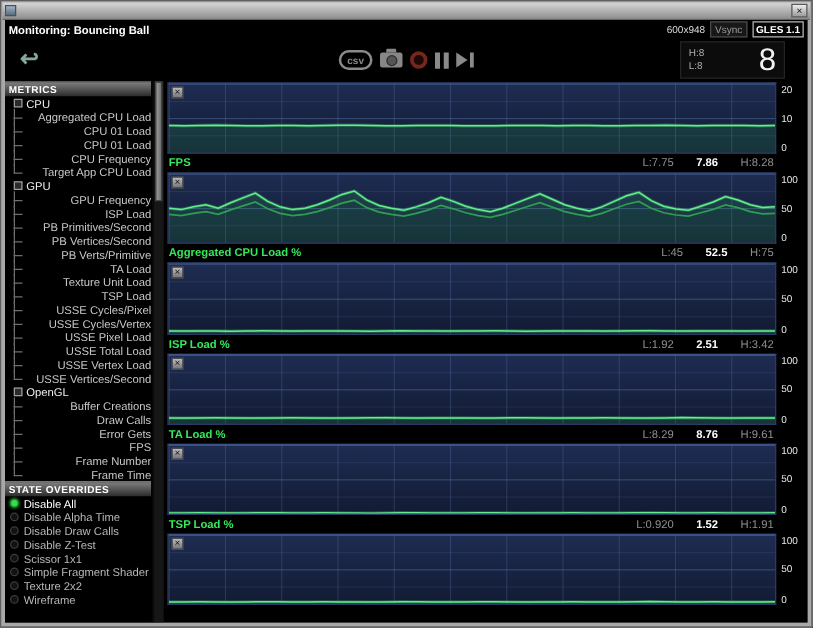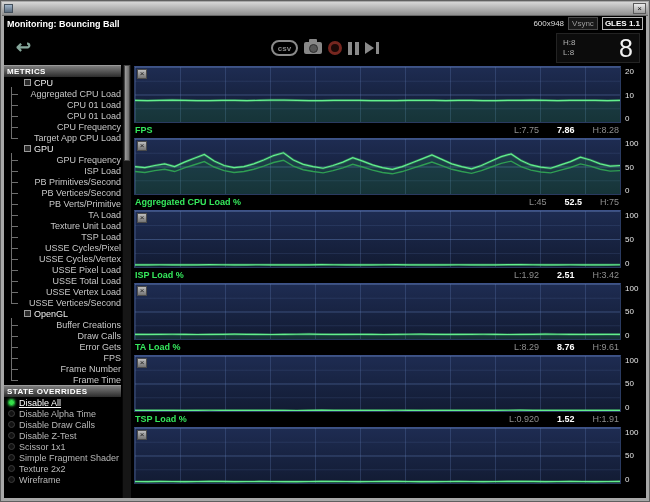--- a/index.html
+++ b/index.html
@@ -34,44 +34,44 @@
   .cam { width:18px; height:12px; background:#878787; border-radius:2px; position:relative; }
   .cam::before { content:""; position:absolute; top:-3px; left:5px; width:8px; height:3px; background:#878787; border-radius:1px 1px 0 0; }
   .cam::after { content:""; position:absolute; top:2px; left:5px; width:7px; height:7px; border:1px solid #2e2e2e; border-radius:50%; background:#555; }
   .rec { width:14px; height:14px; border:3px solid #76261f; border-radius:50%; background:#1c0907; }
   .pause { display:flex; gap:3px; }
   .pause span { width:4px; height:13px; background:#8a8a8a; }
   .skip { display:flex; align-items:center; }
   .skip-tri { width:0; height:0; border-left:9px solid #8a8a8a; border-top:6px solid transparent; border-bottom:6px solid transparent; }
   .skip-bar { width:3px; height:12px; background:#8a8a8a; margin-left:2px; }
 
-  .counter { position:absolute; right:6px; top:2px; width:84px; height:30px; background:#0c0c0c;
+  .counter { position:absolute; right:18px; top:2px; width:84px; height:30px; background:#0c0c0c;
     border:1px solid #232323; display:flex; align-items:center; justify-content:space-between; padding:0 6px; }
   .hl { color:#b0b0b0; font-size:8px; line-height:10px; }
   .big { color:#f2f2f2; font-size:25px; line-height:28px; }
 
   
   .content { position:absolute; top:49px; left:0; right:0; bottom:0; background:#000; }
 
   .sidebar { position:absolute; left:0; top:0; bottom:0; width:117px; background:#000; overflow:hidden; }
   .sec-header { height:12px; background:linear-gradient(#7d7d7d,#2c2c2c); border-top:1px solid #9a9a9a;
     color:#fff; font-weight:bold; font-size:8px; letter-spacing:0.4px; padding:1px 3px 0; }
-  .metric-item { height:11px; display:flex; align-items:center; padding-left:20px; position:relative;
+  .metric-item { height:11px; display:flex; align-items:center; padding-left:7px; position:relative;
     font-size:9px; color:#c8c8c8; white-space:nowrap; cursor:default; }
   .metric-item .box-icon { display:none; }
   .metric-item.parent { color:#efefef; }
   .metric-item.parent .box-icon { display:inline-block; width:7px; height:7px; border:1px solid #9a9a9a; background:#2b2b2b; margin-right:3px; }
   .metric-item:not(.parent) { padding-left:18px;justify-content:flex-end; }
   .metric-item:not(.parent)::before { content:""; position:absolute; left:7px; top:-1px; width:6px; height:7px;
     border-left:1px solid #6e6e6e; border-bottom:1px solid #6e6e6e; }
   .metric-item:not(.parent):not(.last)::after { content:""; position:absolute; left:7px; top:6px; height:6px; border-left:1px solid #6e6e6e; }
 
   .override-item { height:11px; display:flex; align-items:center; gap:4px; padding-left:4px; font-size:9px; color:#b8b8b8; cursor:default; }
   .override-item .dot { width:7px; height:7px; border-radius:50%; background:#121212; border:1px solid #3c3c3c; flex:none; }
-  .override-item.active { color:#fff;text-decoration:underline; }
+  .override-item.active { color:#fff; }
   .override-item.active .dot { background:#35e04a; border-color:#1d8a2c; box-shadow:0 0 3px #35e04a; }
 
   .vscroll { position:absolute; left:118px; top:0; bottom:0; width:9px; background:#161616; border-left:1px solid #060606; }
   .vthumb { position:absolute; left:1px; right:1px; top:0; height:96px;
     background:linear-gradient(90deg,#9d9d9d,#6c6c6c); border:1px solid #454545; }
 
   
   .charts { position:absolute; left:130px; right:0; top:0; bottom:0; display:flex; flex-direction:column; }
   .chart-row { position:relative; flex:1; }
   .plot { position:absolute; left:0; right:25px; top:1px; bottom:14px;

